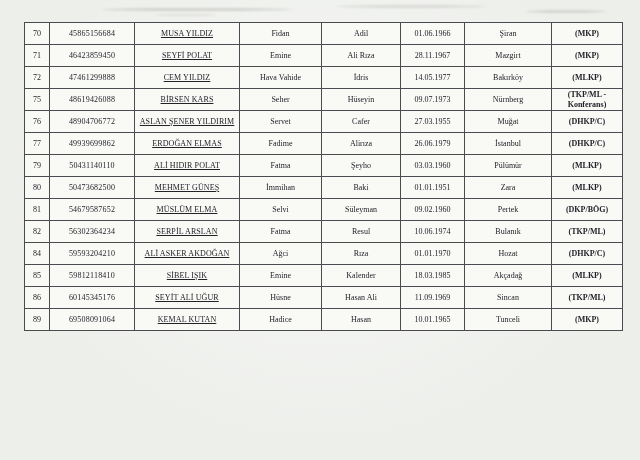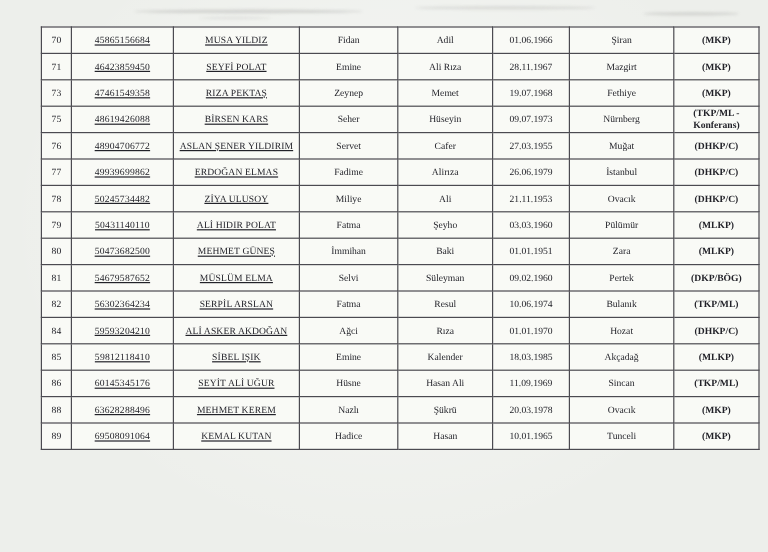--- a/index.html
+++ b/index.html
@@ -4,21 +4,21 @@
 <style>
   html,body{margin:0;padding:0;}
   body{
     width:640px;height:460px;overflow:hidden;position:relative;
     background:
       radial-gradient(ellipse at 50% 40%, rgba(255,255,255,.55), rgba(255,255,255,0) 70%),
       #edefeb;
     font-family:"Liberation Serif","DejaVu Serif",serif;
   }
   .scan-wrap{
-    position:absolute;left:16px;top:0;width:592px;height:460px;
+    position:absolute;left:6px;top:0;width:592px;height:460px;
     filter:blur(.3px) contrast(1.02);
   }
   
   .smudge{position:absolute;background:#9a9a98;opacity:.35;border-radius:50%;filter:blur(1.2px);}
   .smudge.s1{left:96px;top:8px;width:190px;height:3px;}
   .smudge.s2{left:330px;top:5px;width:150px;height:3px;opacity:.25;}
   .smudge.s3{left:520px;top:10px;width:80px;height:3px;opacity:.3;}
   .smudge.s4{left:150px;top:14px;width:60px;height:2px;opacity:.2;}
 
   table.doc-table{
@@ -29,21 +29,21 @@
   }
   table.doc-table td{
     border:1px solid #4c4b52;
     text-align:center;vertical-align:middle;
     font-size:8px;line-height:9.5px;
     height:19px;padding:1px 2px;
     overflow:hidden;
   }
   table.doc-table{border:1.5px solid #3e3d44;}
   td.col-no{font-size:7.5px;}
-  td.col-id{font-size:7.5px;letter-spacing:.2px;text-decoration:underline;}
+  td.col-id{font-size:7.5px;letter-spacing:.2px;}
   td.col-name{font-size:7.5px;letter-spacing:.1px;text-decoration:underline;}
   td.col-org{font-size:7.5px;font-weight:bold;}
   col.c-no{width:25px;}
   col.c-id{width:85px;}
   col.c-name{width:105px;}
   col.c-mother{width:82px;}
   col.c-father{width:79px;}
   col.c-date{width:64px;}
   col.c-place{width:87px;}
   col.c-org{width:71px;}
@@ -83,28 +83,28 @@
           <td class="col-no">71</td>
           <td class="col-id">46423859450</td>
           <td class="col-name">SEYFİ POLAT</td>
           <td class="col-mother">Emine</td>
           <td class="col-father">Ali Rıza</td>
           <td class="col-date">28.11.1967</td>
           <td class="col-place">Mazgirt</td>
           <td class="col-org">(MKP)</td>
         </tr>
         <tr>
-          <td class="col-no">73</td>
-          <td class="col-id">47461549358</td>
-          <td class="col-name">RIZA PEKTAŞ</td>
-          <td class="col-mother">Zeynep</td>
-          <td class="col-father">Memet</td>
-          <td class="col-date">19.07.1968</td>
-          <td class="col-place">Fethiye</td>
-          <td class="col-org">(MKP)</td>
+          <td class="col-no">72</td>
+          <td class="col-id">47461299888</td>
+          <td class="col-name">CEM YILDIZ</td>
+          <td class="col-mother">Hava Vahide</td>
+          <td class="col-father">İdris</td>
+          <td class="col-date">14.05.1977</td>
+          <td class="col-place">Bakırköy</td>
+          <td class="col-org">(MLKP)</td>
         </tr>
         <tr>
           <td class="col-no">75</td>
           <td class="col-id">48619426088</td>
           <td class="col-name">BİRSEN KARS</td>
           <td class="col-mother">Seher</td>
           <td class="col-father">Hüseyin</td>
           <td class="col-date">09.07.1973</td>
           <td class="col-place">Nürnberg</td>
           <td class="col-org">(TKP/ML - Konferans)</td>
@@ -123,30 +123,20 @@
           <td class="col-no">77</td>
           <td class="col-id">49939699862</td>
           <td class="col-name">ERDOĞAN ELMAS</td>
           <td class="col-mother">Fadime</td>
           <td class="col-father">Alirıza</td>
           <td class="col-date">26.06.1979</td>
           <td class="col-place">İstanbul</td>
           <td class="col-org">(DHKP/C)</td>
         </tr>
         <tr>
-          <td class="col-no">78</td>
-          <td class="col-id">50245734482</td>
-          <td class="col-name">ZİYA ULUSOY</td>
-          <td class="col-mother">Miliye</td>
-          <td class="col-father">Ali</td>
-          <td class="col-date">21.11.1953</td>
-          <td class="col-place">Ovacık</td>
-          <td class="col-org">(DHKP/C)</td>
-        </tr>
-        <tr>
           <td class="col-no">79</td>
           <td class="col-id">50431140110</td>
           <td class="col-name">ALİ HIDIR POLAT</td>
           <td class="col-mother">Fatma</td>
           <td class="col-father">Şeyho</td>
           <td class="col-date">03.03.1960</td>
           <td class="col-place">Pülümür</td>
           <td class="col-org">(MLKP)</td>
         </tr>
         <tr>
@@ -203,30 +193,20 @@
           <td class="col-no">86</td>
           <td class="col-id">60145345176</td>
           <td class="col-name">SEYİT ALİ UĞUR</td>
           <td class="col-mother">Hüsne</td>
           <td class="col-father">Hasan Ali</td>
           <td class="col-date">11.09.1969</td>
           <td class="col-place">Sincan</td>
           <td class="col-org">(TKP/ML)</td>
         </tr>
         <tr>
-          <td class="col-no">88</td>
-          <td class="col-id">63628288496</td>
-          <td class="col-name">MEHMET KEREM</td>
-          <td class="col-mother">Nazlı</td>
-          <td class="col-father">Şükrü</td>
-          <td class="col-date">20.03.1978</td>
-          <td class="col-place">Ovacık</td>
-          <td class="col-org">(MKP)</td>
-        </tr>
-        <tr>
           <td class="col-no">89</td>
           <td class="col-id">69508091064</td>
           <td class="col-name">KEMAL KUTAN</td>
           <td class="col-mother">Hadice</td>
           <td class="col-father">Hasan</td>
           <td class="col-date">10.01.1965</td>
           <td class="col-place">Tunceli</td>
           <td class="col-org">(MKP)</td>
         </tr>
       </tbody>

